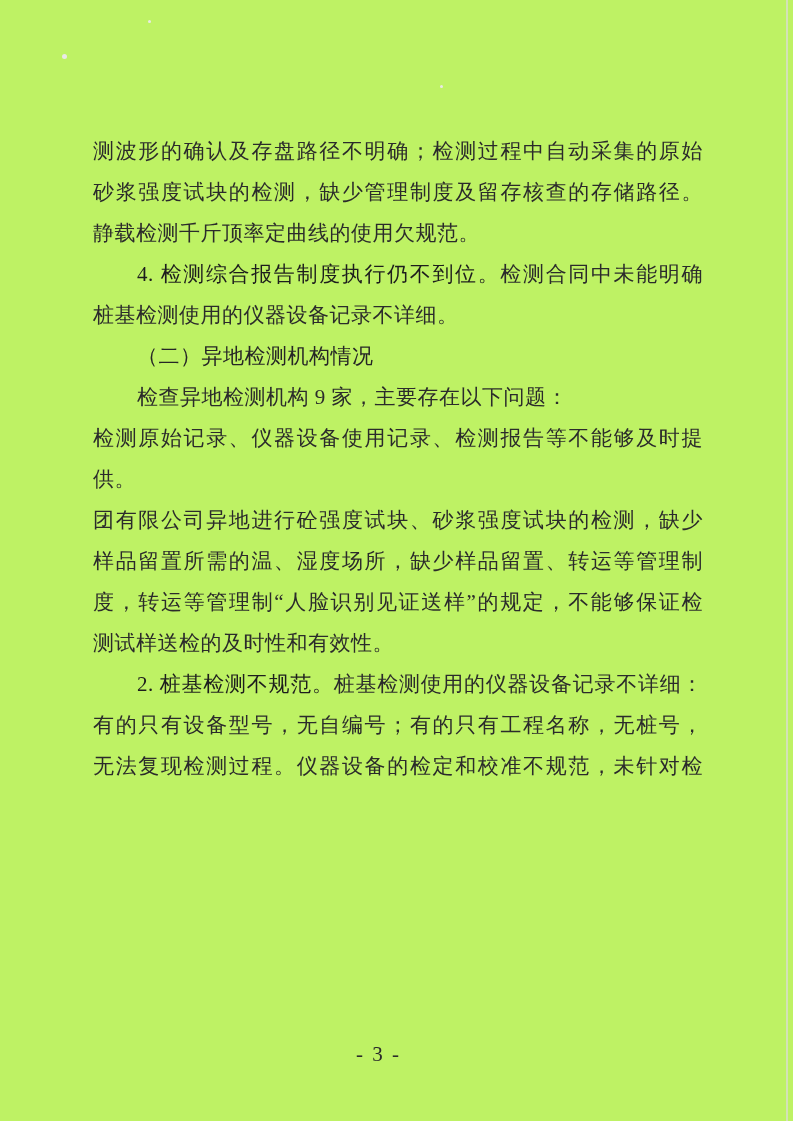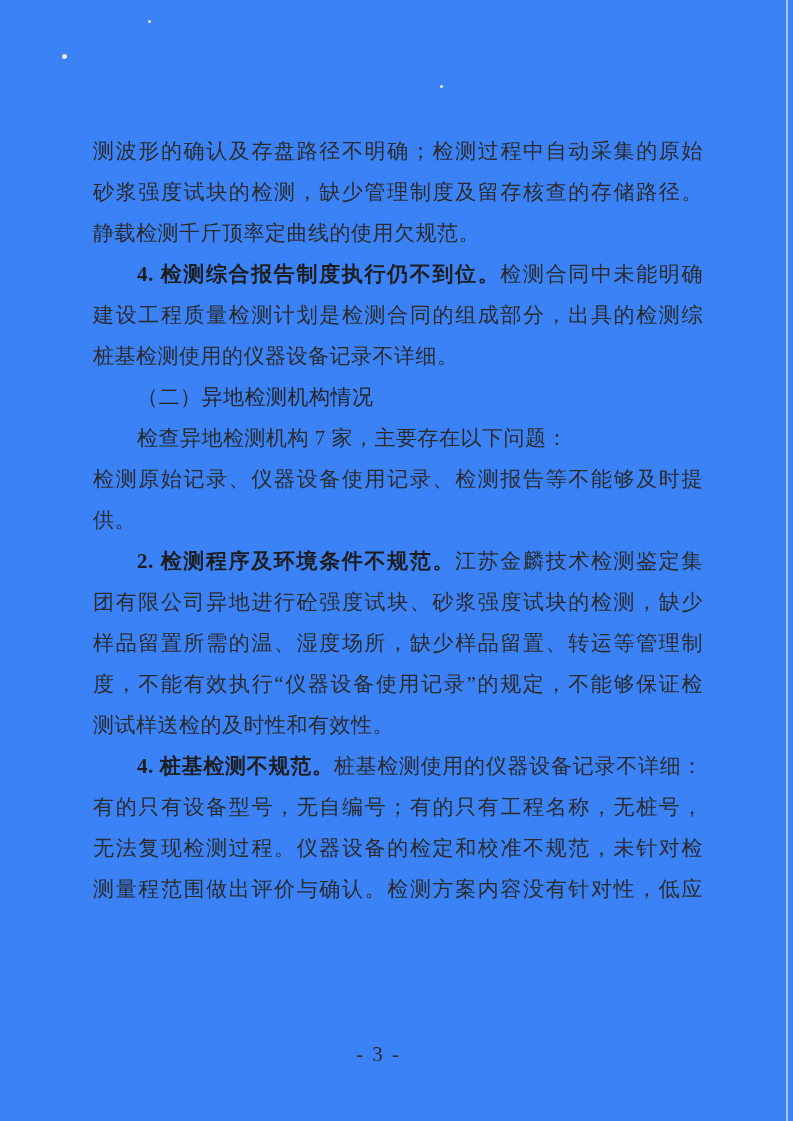--- a/index.html
+++ b/index.html
@@ -4,21 +4,21 @@
 <style>
   html, body {
     margin: 0;
     padding: 0;
     background: #ffffff;
   }
   .page {
     position: relative;
     width: 793px;
     height: 1121px;
-    background: #3b82f6;
+    background: #bef264;
     overflow: hidden;
     font-family: "Liberation Serif", "DejaVu Serif", serif;
     color: #2b2b2b;
   }
   
   .scan-edge {
     position: absolute;
     top: 0;
     right: 5px;
     width: 2px;
@@ -51,21 +51,21 @@
     white-space: normal;
     overflow: visible;
   }
   .line.jlast {
     text-align-last: justify;
   }
   .line.indent {
     padding-left: 44px;
   }
   .bold-lead {
-    font-weight: bold;
+    font-weight: normal;
     color: #1d1d1d;
   }
   .section-heading {
     color: #262626;
   }
   .footer {
     position: absolute;
     left: 0;
     top: 1042px;
     width: 793px;
@@ -84,34 +84,31 @@
   <div class="scan-edge"></div>
   <div class="scan-speck speck-a"></div>
   <div class="scan-speck speck-b"></div>
   <div class="scan-speck speck-c"></div>
 
   <div class="text-block" id="text-block">
       <div class="line jlast"><span>测波形的确认及存盘路径不明确；检测过程中自动采集的原始</span></div>
       <div class="line jlast"><span>砂浆强度试块的检测，缺少管理制度及留存核查的存储路径。</span></div>
       <div class="line"><span>静载检测千斤顶率定曲线的使用欠规范。</span></div>
       <div class="line indent jlast"><span class="bold-lead">4. 检测综合报告制度执行仍不到位。</span><span>检测合同中未能明确</span></div>
-      <div class="line jlast"><span>建设工程质量检测计划是检测合同的组成部分，出具的检测综</span></div>
       <div class="line"><span>桩基检测使用的仪器设备记录不详细。</span></div>
       <div class="line indent section-heading"><span>（二）异地检测机构情况</span></div>
-      <div class="line indent"><span>检查异地检测机构 7 家，主要存在以下问题：</span></div>
+      <div class="line indent"><span>检查异地检测机构 9 家，主要存在以下问题：</span></div>
       <div class="line jlast"><span>检测原始记录、仪器设备使用记录、检测报告等不能够及时提</span></div>
       <div class="line"><span>供。</span></div>
-      <div class="line indent jlast"><span class="bold-lead">2. 检测程序及环境条件不规范。</span><span>江苏金麟技术检测鉴定集</span></div>
       <div class="line jlast"><span>团有限公司异地进行砼强度试块、砂浆强度试块的检测，缺少</span></div>
       <div class="line jlast"><span>样品留置所需的温、湿度场所，缺少样品留置、转运等管理制</span></div>
-      <div class="line jlast"><span>度，不能有效执行“仪器设备使用记录”的规定，不能够保证检</span></div>
+      <div class="line jlast"><span>度，转运等管理制“人脸识别见证送样”的规定，不能够保证检</span></div>
       <div class="line"><span>测试样送检的及时性和有效性。</span></div>
-      <div class="line indent jlast"><span class="bold-lead">4. 桩基检测不规范。</span><span>桩基检测使用的仪器设备记录不详细：</span></div>
+      <div class="line indent jlast"><span class="bold-lead">2. 桩基检测不规范。</span><span>桩基检测使用的仪器设备记录不详细：</span></div>
       <div class="line jlast"><span>有的只有设备型号，无自编号；有的只有工程名称，无桩号，</span></div>
       <div class="line jlast"><span>无法复现检测过程。仪器设备的检定和校准不规范，未针对检</span></div>
-      <div class="line jlast"><span>测量程范围做出评价与确认。检测方案内容没有针对性，低应</span></div>
     </div>
 
   <div class="footer">
     <span>- 3 -</span>
   </div>
 
 </div>
 
 </body></html>

